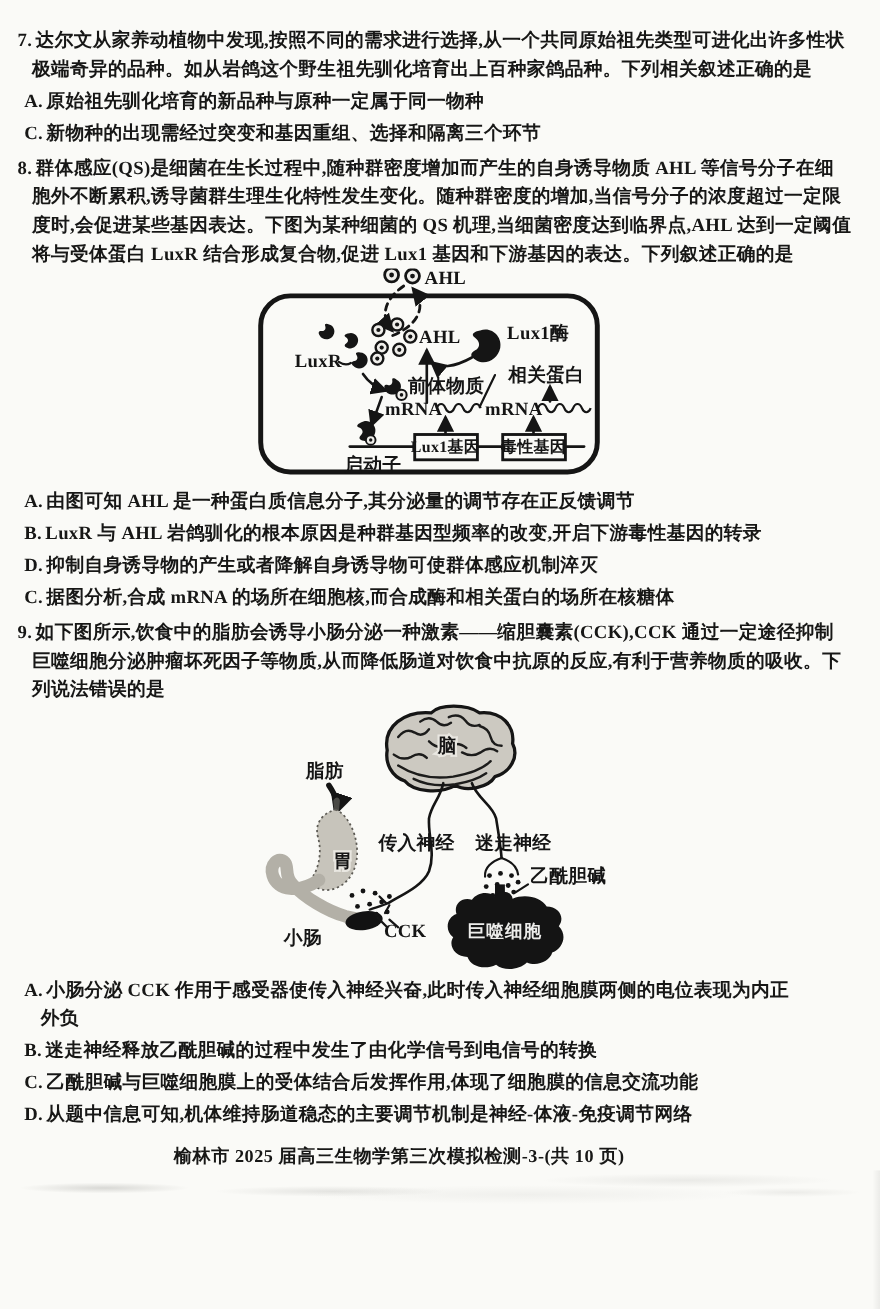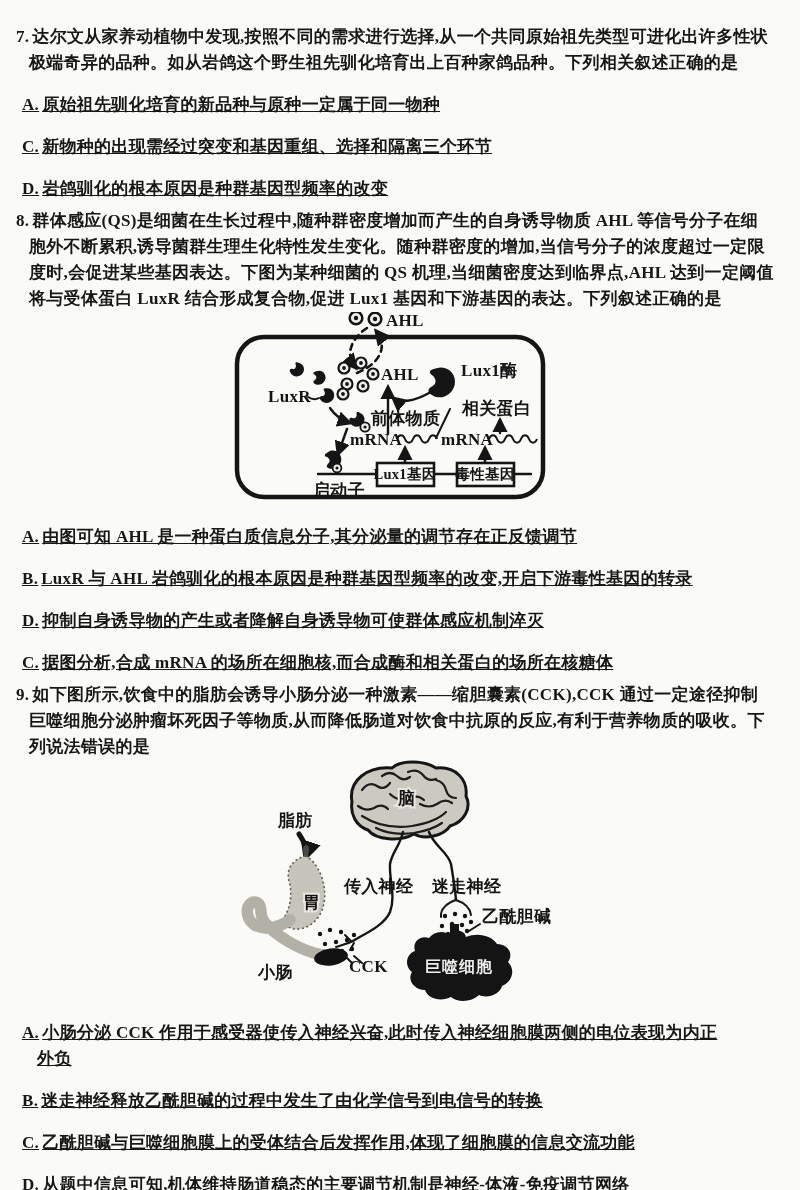--- a/index.html
+++ b/index.html
@@ -7,21 +7,21 @@
     width:800px;height:1190px;overflow:hidden;
     background:#fafaf7;
     font-family:"Liberation Serif","DejaVu Serif",serif;
     font-weight:bold;color:#171716;
   }
   .page{position:relative;width:800px;height:1190px;overflow:hidden;}
   .content{padding:24px 26px 0 16px;font-size:17px;line-height:26px;letter-spacing:0.3px;}
   .q{margin:0 0 6px 0;}
   .stem{margin:0;padding-left:13px;text-indent:-13px;}
   .qnum{margin-right:3px;}
-  .option{margin:16px 0 0 6px;padding-left:15px;text-indent:-15px;max-width:690px;text-decoration:underline;}
+  .option{margin:3px 0 0 6px;padding-left:15px;text-indent:-15px;max-width:690px;}
   .opt-label{margin-right:3px;}
   .fig{display:block;margin-left:-16px;}
   .footer{margin:12px 0 0 142px;font-size:16.5px;letter-spacing:0.5px;}
   
   .ln{stroke:#151515;stroke-width:2.4;fill:none;stroke-linecap:round;}
   .lnthin{stroke:#151515;stroke-width:2;fill:none;stroke-linecap:round;}
   .dash{stroke:#151515;stroke-width:2.6;fill:none;stroke-dasharray:6 5;stroke-linecap:round;}
   .dlabel{font:bold 17px "Liberation Serif","DejaVu Serif",serif;fill:#151515;}
   .dlabel-s{font:bold 14.5px "Liberation Serif","DejaVu Serif",serif;fill:#151515;}
   .halo{paint-order:stroke;stroke:#e9e7e1;stroke-width:4px;}
@@ -44,21 +44,20 @@
 </head>
 <body>
 
 <div class="page">
   <div class="content">
 
     <section class="q">
       <p class="stem"><span class="qnum">7.</span><span>达尔文从家养动植物中发现,按照不同的需求进行选择,从一个共同原始祖先类型可进化出许多性状极端奇异的品种。如从岩鸽这个野生祖先驯化培育出上百种家鸽品种。下列相关叙述正确的是</span></p>
       <p class="option"><span class="opt-label">A.</span><span>原始祖先驯化培育的新品种与原种一定属于同一物种</span></p>
       <p class="option"><span class="opt-label">C.</span><span>新物种的出现需经过突变和基因重组、选择和隔离三个环节</span></p>
-      <p class="option"><span class="opt-label">D.</span><span>岩鸽驯化的根本原因是种群基因型频率的改变</span></p>
     </section>
 
     <section class="q">
       <p class="stem"><span class="qnum">8.</span><span>群体感应(QS)是细菌在生长过程中,随种群密度增加而产生的自身诱导物质 AHL 等信号分子在细胞外不断累积,诱导菌群生理生化特性发生变化。随种群密度的增加,当信号分子的浓度超过一定限度时,会促进某些基因表达。下图为某种细菌的 QS 机理,当细菌密度达到临界点,AHL 达到一定阈值将与受体蛋白 LuxR 结合形成复合物,促进 Lux1 基因和下游基因的表达。下列叙述正确的是</span></p>
 
       <svg class="fig" width="800" height="196" viewBox="0 0 800 196">
         <defs>
           <marker id="ah" viewBox="0 0 10 10" refX="8" refY="5" markerWidth="6.5" markerHeight="6.5" orient="auto-start-reverse">
             <path d="M0,0 L10,5 L0,10 z" fill="#151515"></path>
           </marker>

